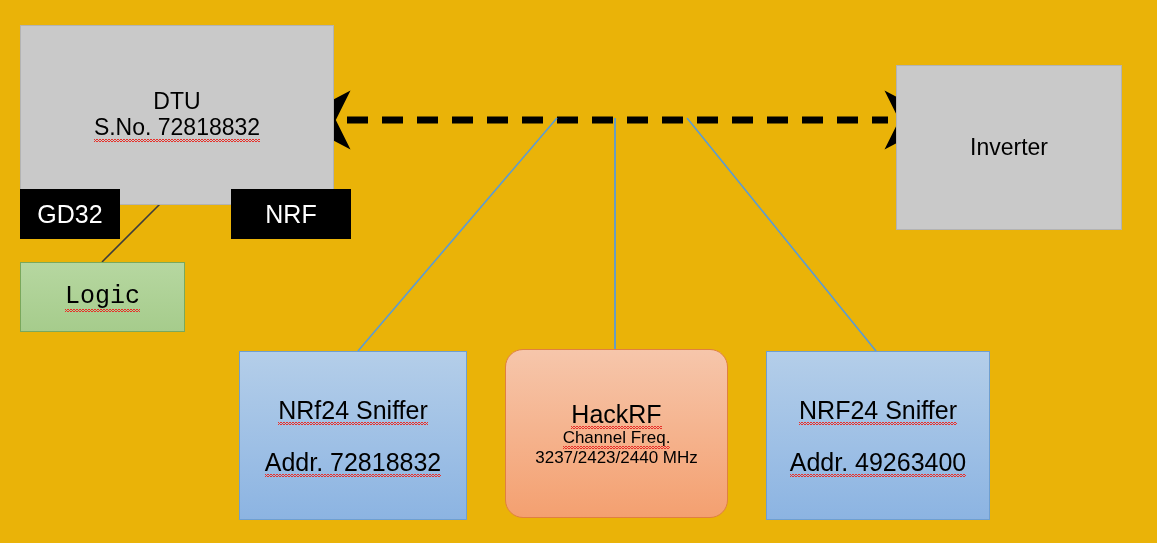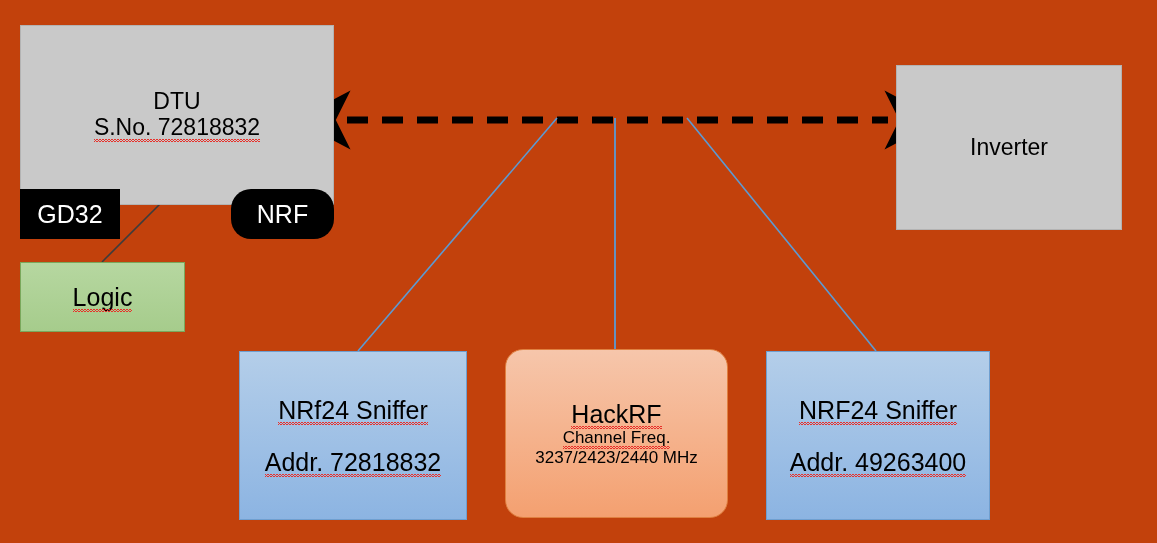--- a/index.html
+++ b/index.html
@@ -7,21 +7,21 @@
     padding: 0;
     background: #ffffff;
   }
   body {
     font-family: "Liberation Sans", sans-serif;
   }
   #canvas {
     position: relative;
     width: 1157px;
     height: 543px;
-    background: #c2410c;
+    background: #eab308;
     overflow: hidden;
   }
   svg.wires {
     position: absolute;
     left: 0;
     top: 0;
     width: 1157px;
     height: 543px;
     pointer-events: none;
   }
@@ -132,25 +132,25 @@
     <span class="line-1">DTU</span>
     <span class="line-2">
       <span class="sq">S.No. 72818832</span>
     </span>
   </div>
 
   <div class="node chip" style="left:20px; top:153px; width:100px; height:50px;">
     <span>GD32</span>
   </div>
 
-  <div class="node chip" style="left:231px; top:153px; width:103px; height:50px;border-radius:20px;">
+  <div class="node chip" style="left:231px; top:153px; width:120px; height:50px;">
     <span>NRF</span>
   </div>
 
-  <div class="node green-box" style="left:20px; top:262px; width:165px; height:70px;">
+  <div class="node green-box" style="left:20px; top:262px; width:165px; height:70px;font-family:Liberation Mono, monospace;">
     <span class="sq">Logic</span>
   </div>
 
   <div class="node gray-box" style="left:896px; top:32px; width:226px; height:165px;margin-top:33px;">
     <span class="line-1">Inverter</span>
   </div>
 
   <div class="node blue-box" style="left:239px; top:351px; width:228px; height:169px;">
     <span class="line-1">
       <span class="sq">NRf24 Sniffer</span>

